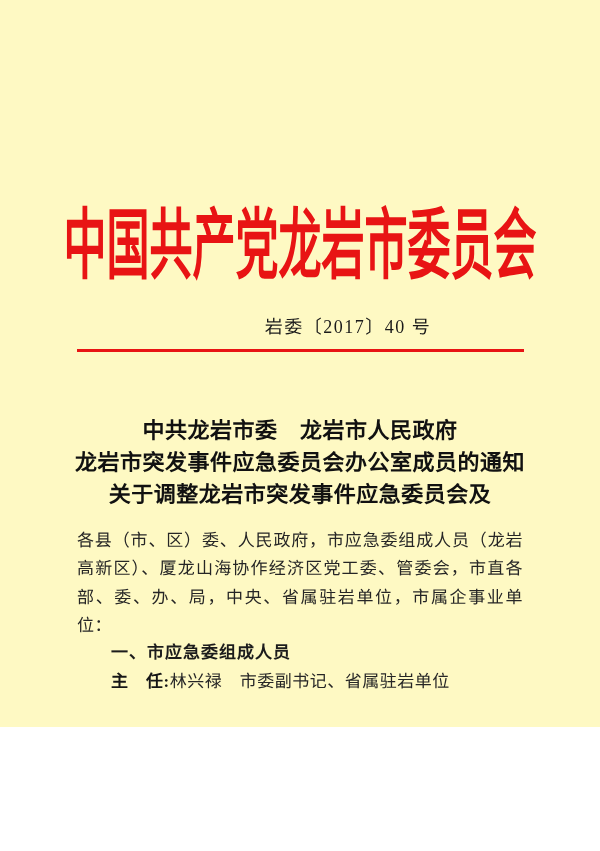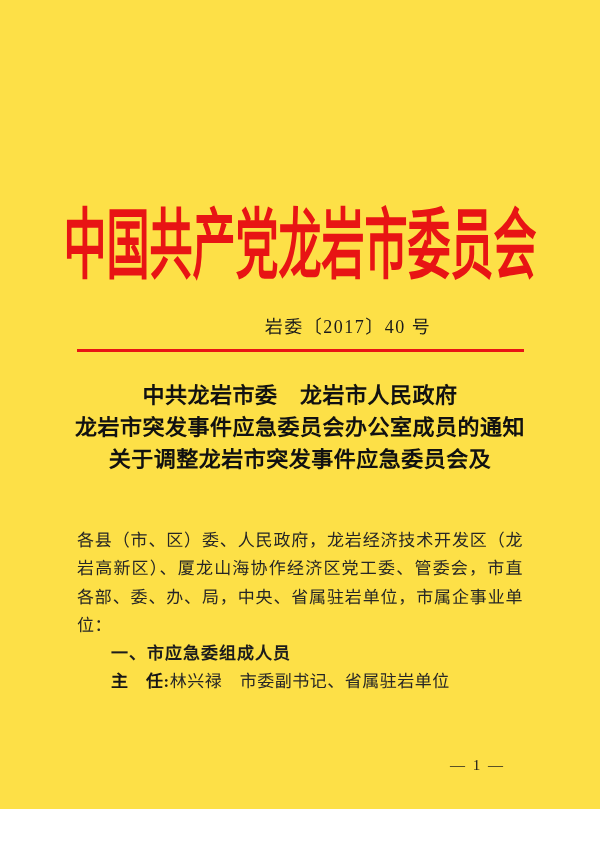--- a/index.html
+++ b/index.html
@@ -3,22 +3,22 @@
 <meta charset="utf-8">
 <style>
   html, body {
     margin: 0;
     padding: 0;
     background: #ffffff;
   }
   .page {
     position: relative;
     width: 600px;
-    height: 809px;
-    background: #fde047;
+    height: 727px;
+    background: #fef9c3;
     overflow: hidden;
     font-family: "Liberation Serif", "DejaVu Serif", serif;
     color: #222222;
   }
 
   
   .org-name {
     position: absolute;
     top: 202px;
     left: 0;
@@ -54,21 +54,21 @@
     top: 349px;
     left: 77px;
     width: 447px;
     height: 3px;
     background: var(--accent, #e81414);
   }
 
   
   .doc-title {
     position: absolute;
-    top: 380px;
+    top: 415px;
     left: 0;
     width: 100%;
     text-align: center;
     font-size: 22px;
     font-weight: bold;
     line-height: 32px;
     letter-spacing: 0.5px;
     color: #111111;
     white-space: nowrap;
   }
@@ -86,21 +86,21 @@
   }
   .body-text p {
     margin: 0;
     letter-spacing: 0.5px;
   }
   .para-indent {
     text-indent: 2em;
   }
   .section-heading {
     text-indent: 2em;
-    font-family: Liberation Serif, serif;
+    font-family: Liberation Mono, monospace;
     font-weight: bold;
     color: #1c1c1c;
     letter-spacing: 1px !important;
   }
   .director-line {
     text-indent: 2em;
   }
   .director-label {
     font-weight: bold;
     color: #161616;
@@ -127,20 +127,20 @@
 
   <div class="red-line"></div>
 
   <div class="doc-title">
     <div>中共龙岩市委　龙岩市人民政府</div>
     <div>龙岩市突发事件应急委员会办公室成员的通知</div>
     <div>关于调整龙岩市突发事件应急委员会及</div>
   </div>
 
   <div class="body-text">
-    <p>各县（市、区）委、人民政府，龙岩经济技术开发区（龙岩高新区）、厦龙山海协作经济区党工委、管委会，市直各部、委、办、局，中央、省属驻岩单位，市属企事业单位：</p>
+    <p>各县（市、区）委、人民政府，市应急委组成人员（龙岩高新区）、厦龙山海协作经济区党工委、管委会，市直各部、委、办、局，中央、省属驻岩单位，市属企事业单位：</p>
     <p class="section-heading">一、市应急委组成人员</p>
     <p class="director-line"><span class="director-label">主　任:</span><span>林兴禄　市委副书记、省属驻岩单位</span></p>
   </div>
 
   <div class="page-number">— 1 —</div>
 
 </div>
 
 </body></html>

